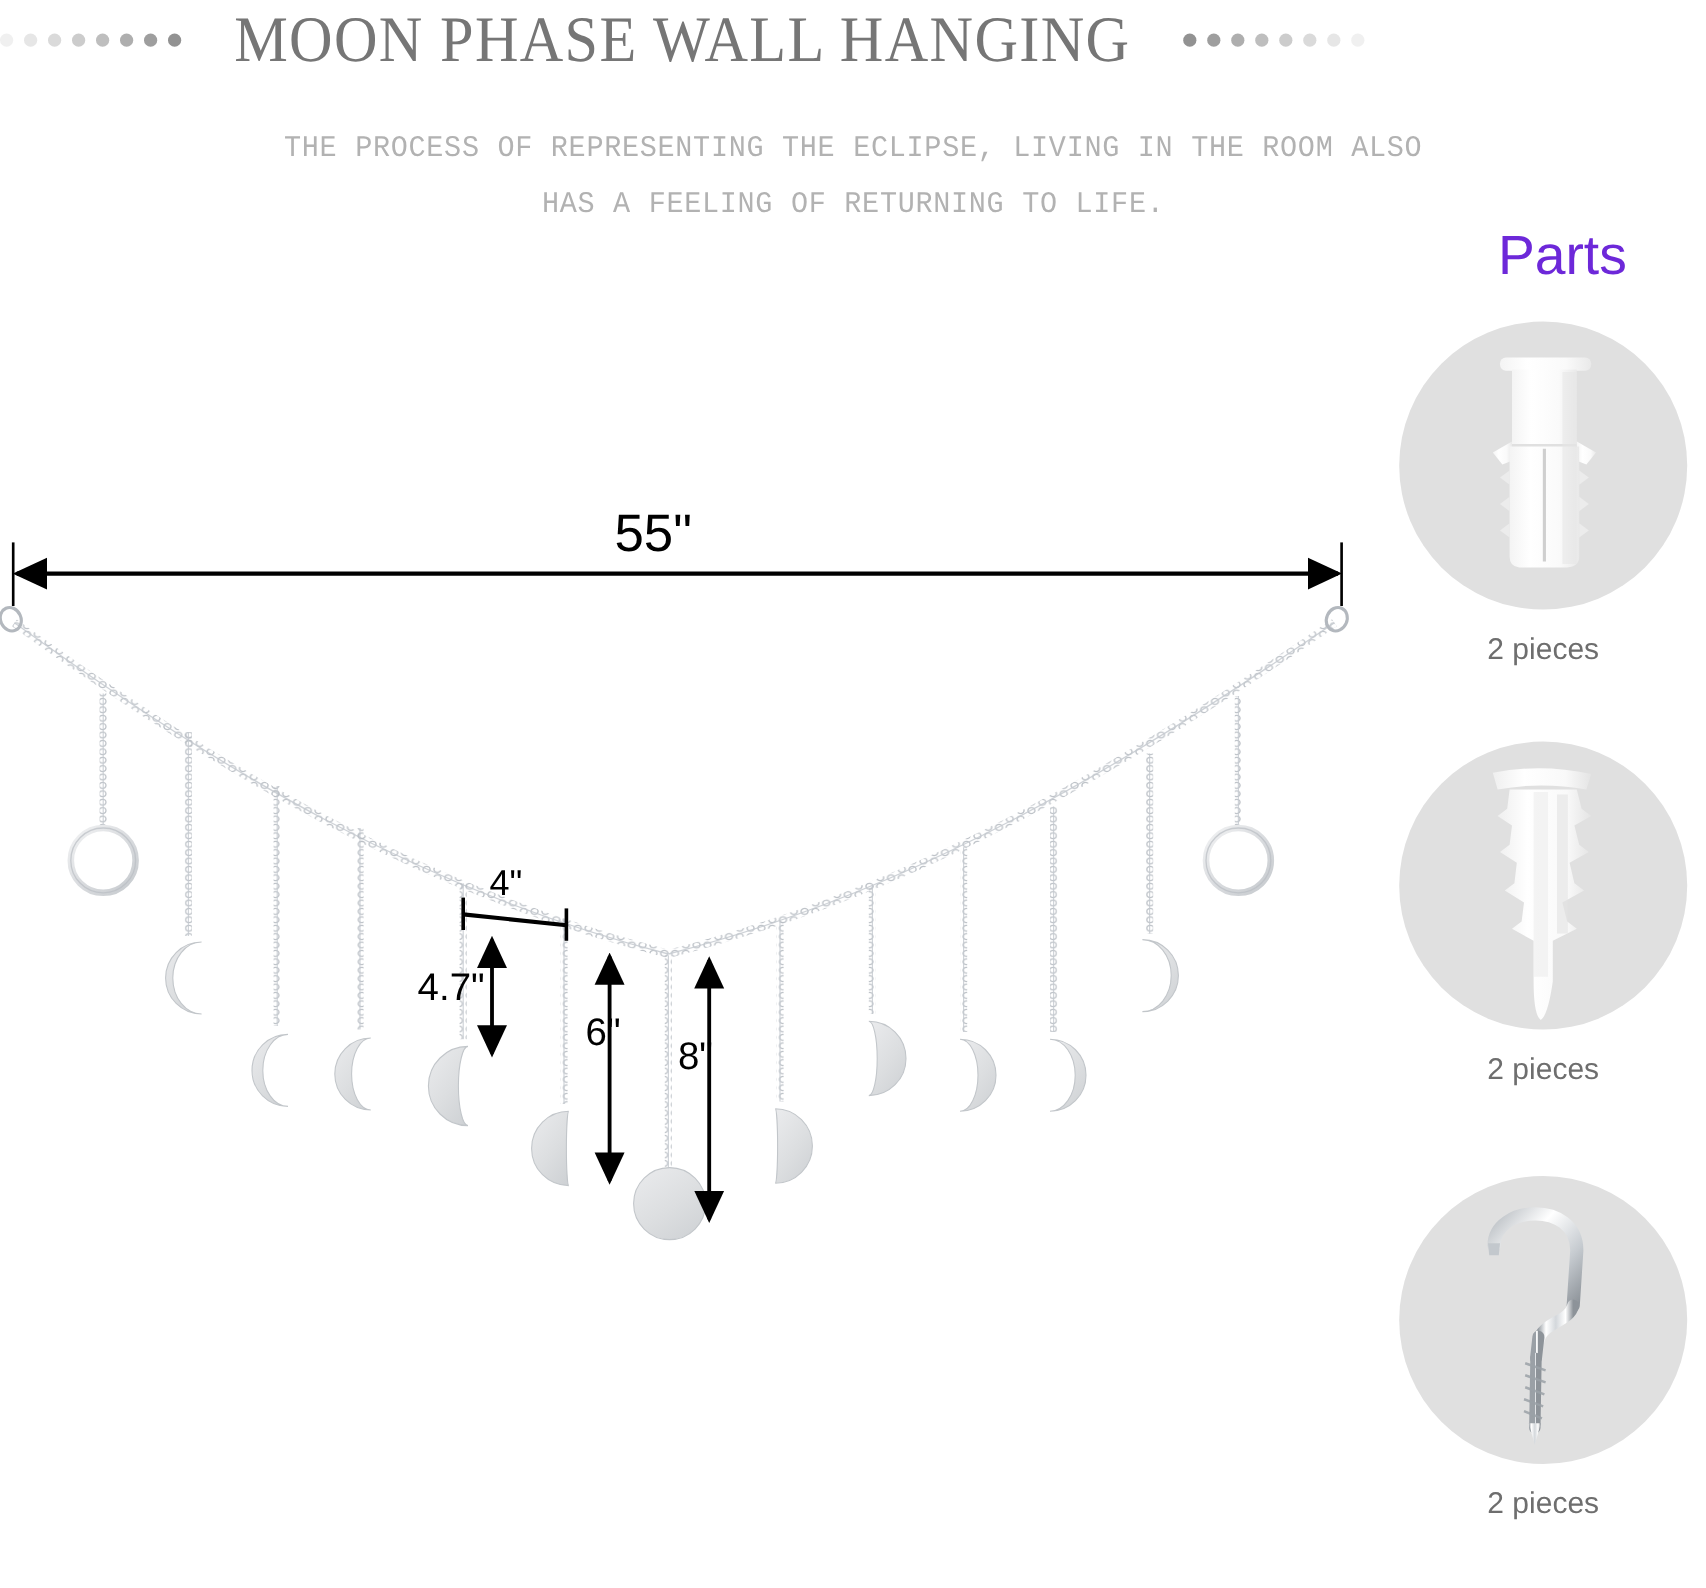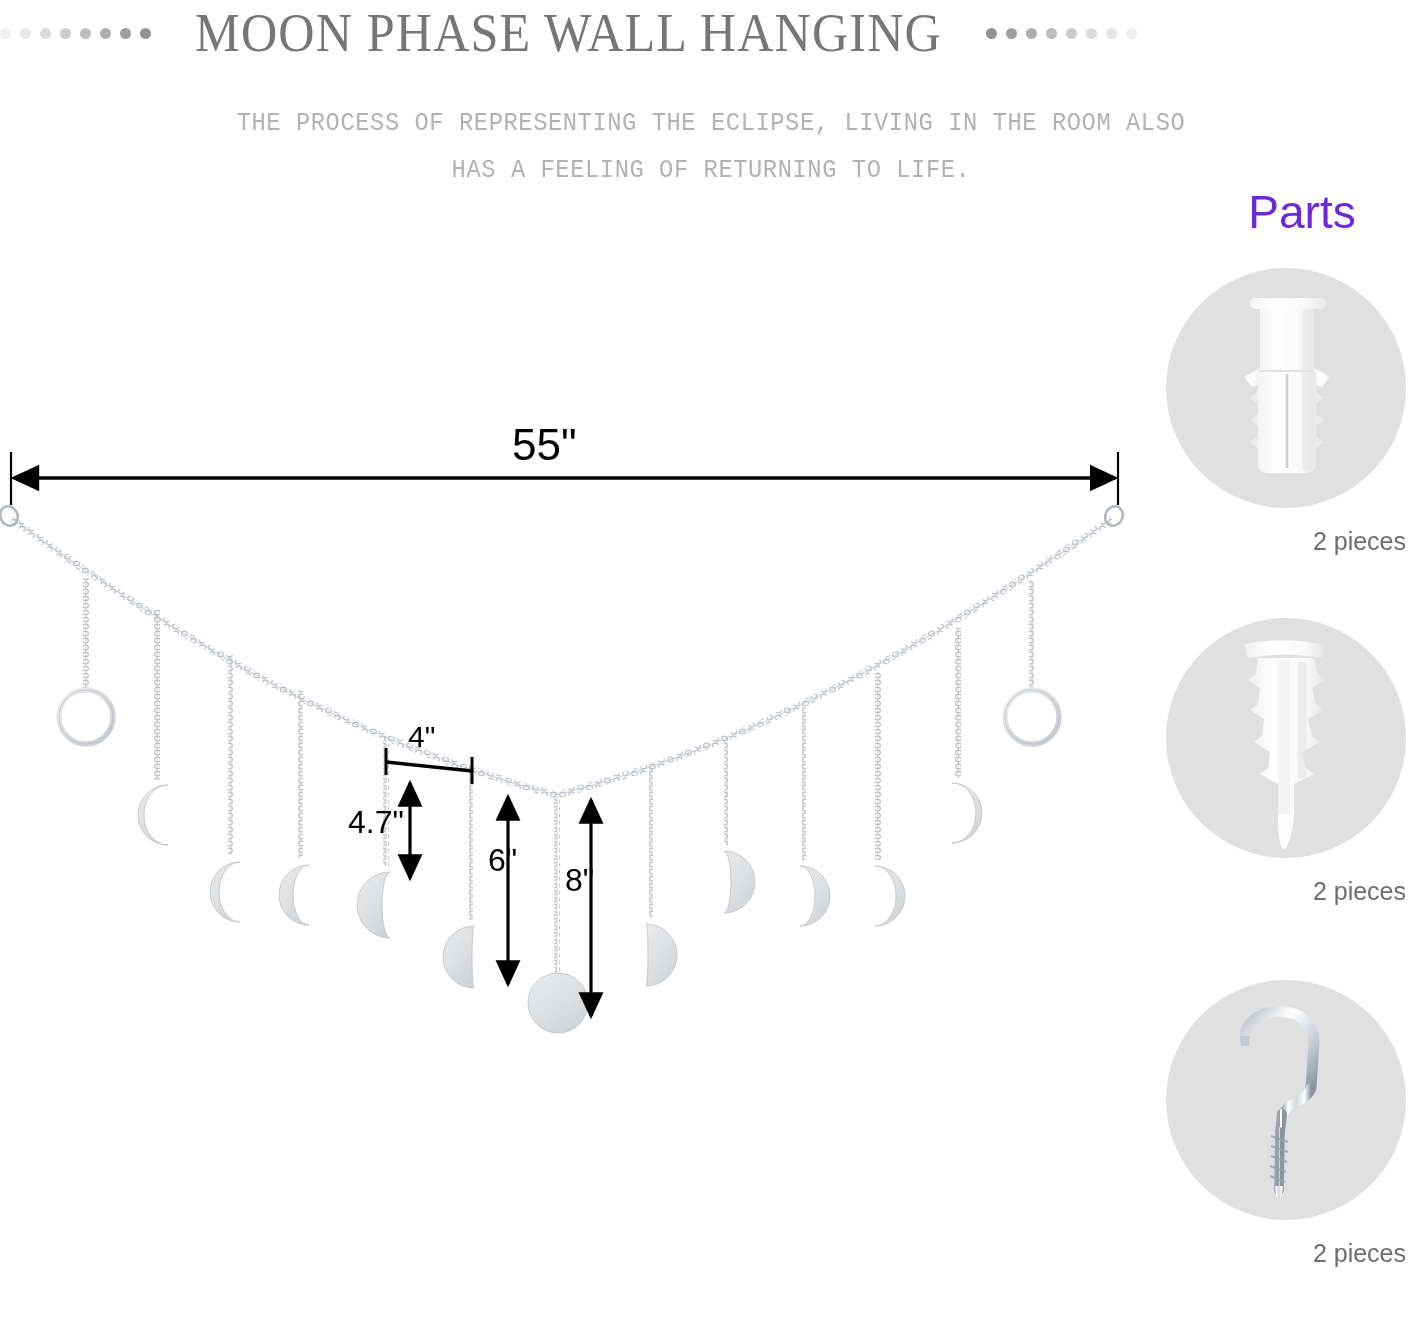--- a/index.html
+++ b/index.html
@@ -121,21 +121,21 @@
     position: relative;
     width: 240px;
     height: 240px;
     border-radius: 50%;
     background: #e0e0e0;
     overflow: hidden;
   }
   .part-caption {
     margin-top: 18px;
     width: 240px;
-    text-align: right;
+    text-align: center;
     font-size: 25px;
     line-height: 30px;
     color: #6e6e6e;
   }
 
   
   #diagram {
     position: absolute;
     left: 0; top: 0;
     width: 1150px;

